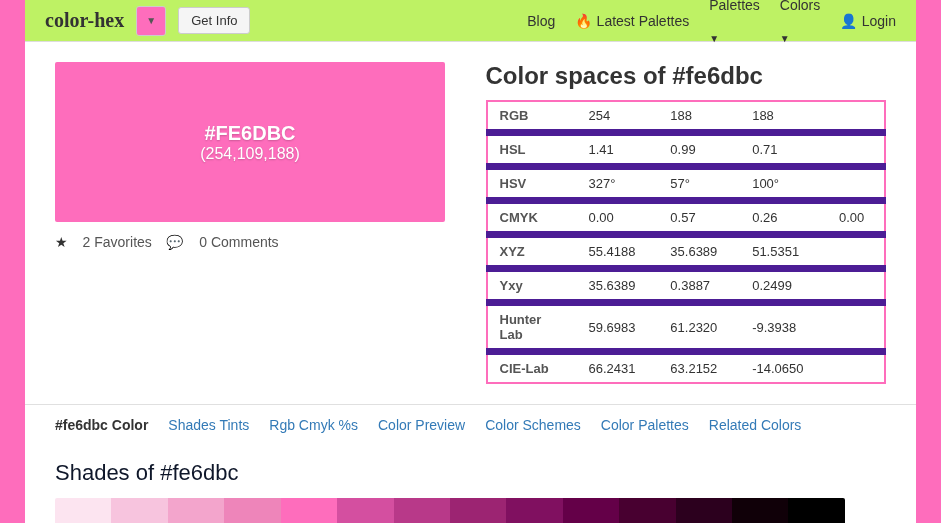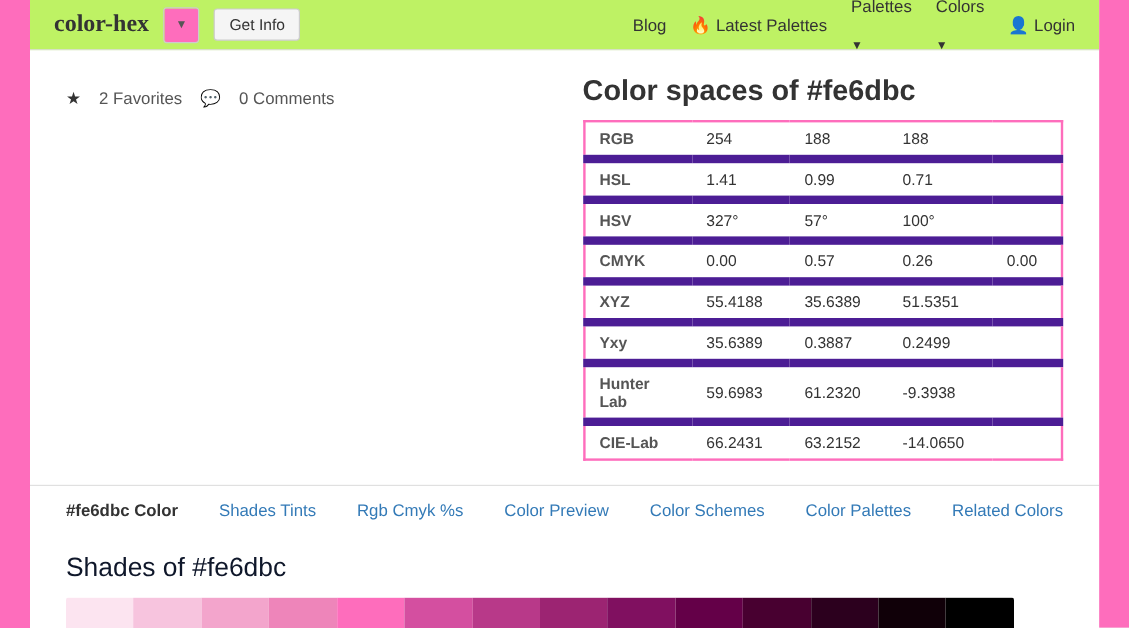--- a/index.html
+++ b/index.html
@@ -174,21 +174,20 @@
     }
 
     
     .nav-tabs {
       background: #fff;
       border-top: 1px solid #e0e0e0;
       padding: 10px 30px;
       display: flex;
       gap: 20px;
       align-items: center;
-      justify-content: space-between;
     }
     .nav-tabs a {
       text-decoration: none;
       color: #337ab7;
       font-size: 14px;
       padding: 2px 0;
     }
     .nav-tabs a.active {
       color: #333;
       font-weight: bold;
@@ -278,20 +277,24 @@
         <span>👤</span>
         <span>Login</span>
       </a>
     </div>
   </div>
 
   <div class="main-content">
 
     <div class="left-section">
 
+      <div class="color-swatch">
+        <div class="color-hex-display">#FE6DBC</div>
+        <div class="color-rgb-display">(254,109,188)</div>
+      </div>
 
       <div class="favorites-bar">
         <span class="star-icon">★</span>
         <span>2 Favorites</span>
         <span>💬</span>
         <span>0 Comments</span>
       </div>
     </div>
 
     <div class="right-section">

